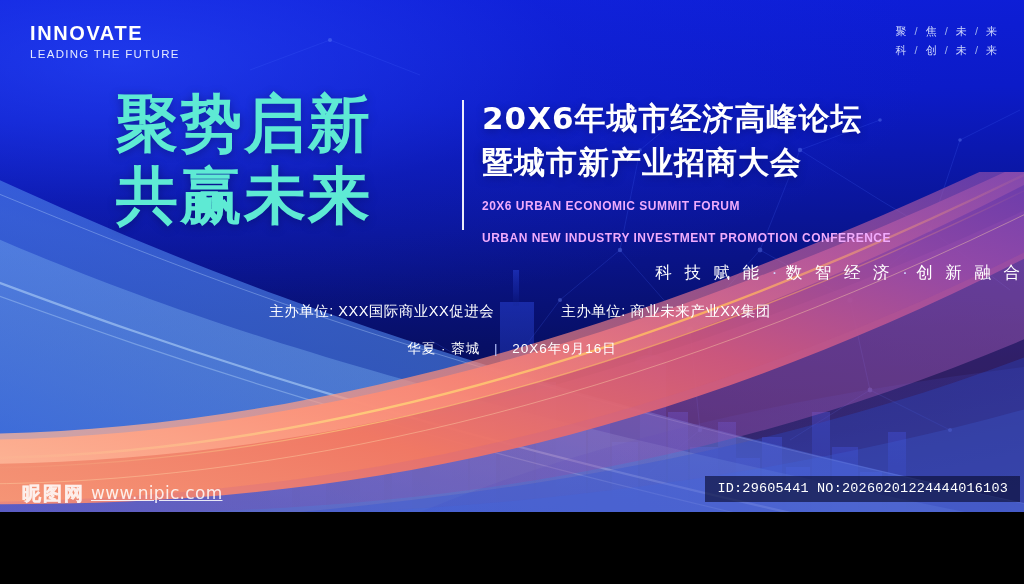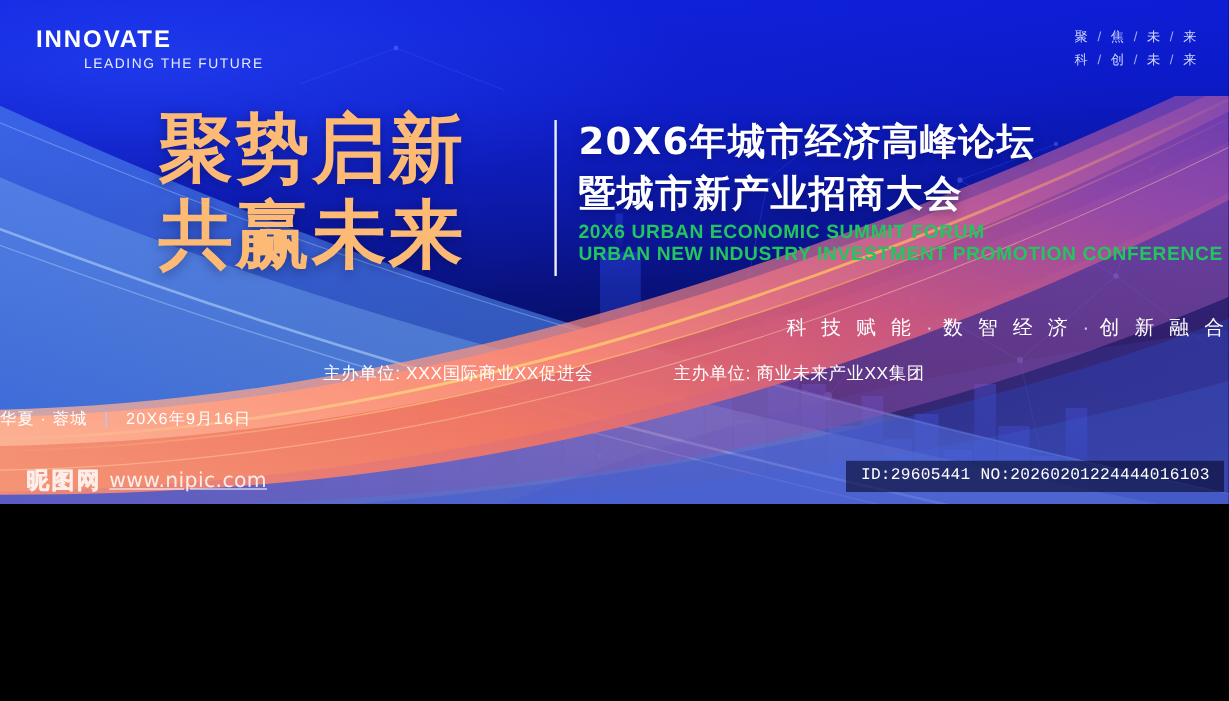--- a/index.html
+++ b/index.html
@@ -3,21 +3,21 @@
 <meta charset="utf-8">
 <style>
   html, body {
     margin: 0;
     padding: 0;
     background: #000;
   }
   #poster {
     position: relative;
     width: 1024px;
-    height: 420px;
+    height: 512px;
     overflow: hidden;
     font-family: "Liberation Sans", "DejaVu Sans", sans-serif;
     background: #0c1ad4;
     user-select: none;
   }
 
   
   .bg-base {
     position: absolute;
     inset: 0;
@@ -70,44 +70,43 @@
     letter-spacing: 1.6px;
     color: #ffffff;
     line-height: 1;
   }
   .logo-sub {
     margin-top: 6px;
     font-size: 11.5px;
     letter-spacing: 1.3px;
     color: #e4eaff;
     line-height: 1;
-    margin-left: 40px;
   }
 
   .corner-tags {
     position: absolute;
     right: 26px;
     top: 22px;
     text-align: left;
   }
   .corner-line {
     font-size: 11px;
     color: #cfd8ff;
     letter-spacing: 1px;
     line-height: 19px;
     white-space: nowrap;
   }
   .corner-line .sep { color: #9fb0ef; margin: 0 3px; }
 
   
   .headline {
     position: absolute;
-    left: 132px;
+    left: 116px;
     top: 88px;
-    color: #fdba74;
+    color: #5eead4;
   }
   .headline .hl {
     font-family: "DejaVu Sans", "Liberation Sans", sans-serif;
     font-size: 62px;
     font-weight: bold;
     line-height: 72px;
     letter-spacing: 2px;
     white-space: nowrap;
     text-shadow: 0 2px 10px rgba(0,0,40,0.35);
   }
@@ -131,26 +130,26 @@
   .title-cn {
     font-family: "DejaVu Sans", "Liberation Sans", sans-serif;
     font-size: 31px;
     font-weight: bold;
     line-height: 44px;
     letter-spacing: 1px;
     white-space: nowrap;
     text-shadow: 0 2px 8px rgba(0,0,50,0.35);
   }
   .title-en {
-    margin-top: 0;
-    font-size: 16px;
+    margin-top: 13px;
+    font-size: 12px;
     font-weight: bold;
     letter-spacing: 0.5px;
     line-height: 19px;
-    color: #22c55e;
+    color: #f0abfc;
     white-space: nowrap;
   }
 
   
   .tagline {
     position: absolute;
     left: 0; right: 0;
     top: 262px;
     text-align: right;
     font-size: 16.5px;
@@ -173,21 +172,21 @@
   }
   .organizers .org {
     display: inline-block;
   }
   .organizers .gap { display: inline-block; width: 58px; }
 
   .venue {
     position: absolute;
     left: 0; right: 0;
     top: 340px;
-    text-align: left;
+    text-align: center;
     font-size: 13.5px;
     color: #ffffff;
     letter-spacing: 1px;
     white-space: nowrap;
   }
   .venue .bar {
     display: inline-block;
     margin: 0 9px;
     color: #b9c6ff;
     font-weight: 300;

